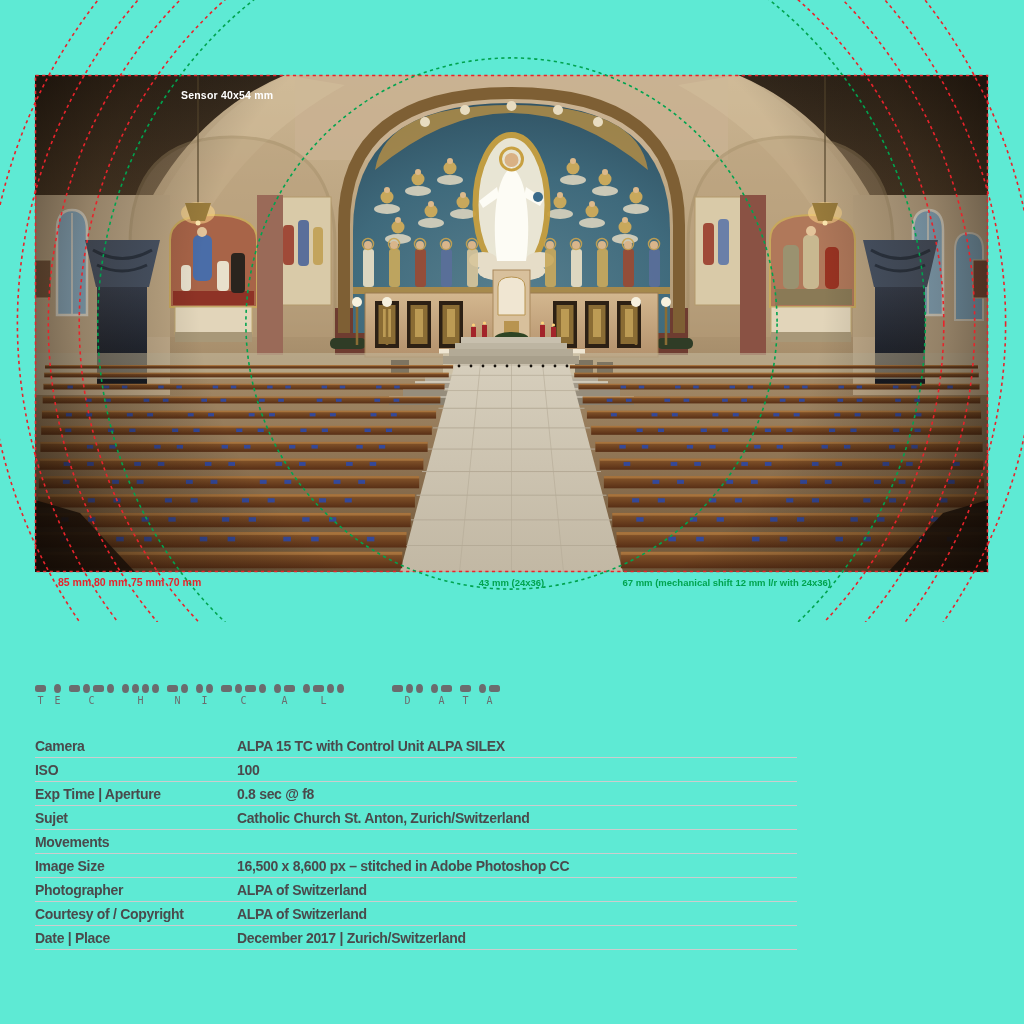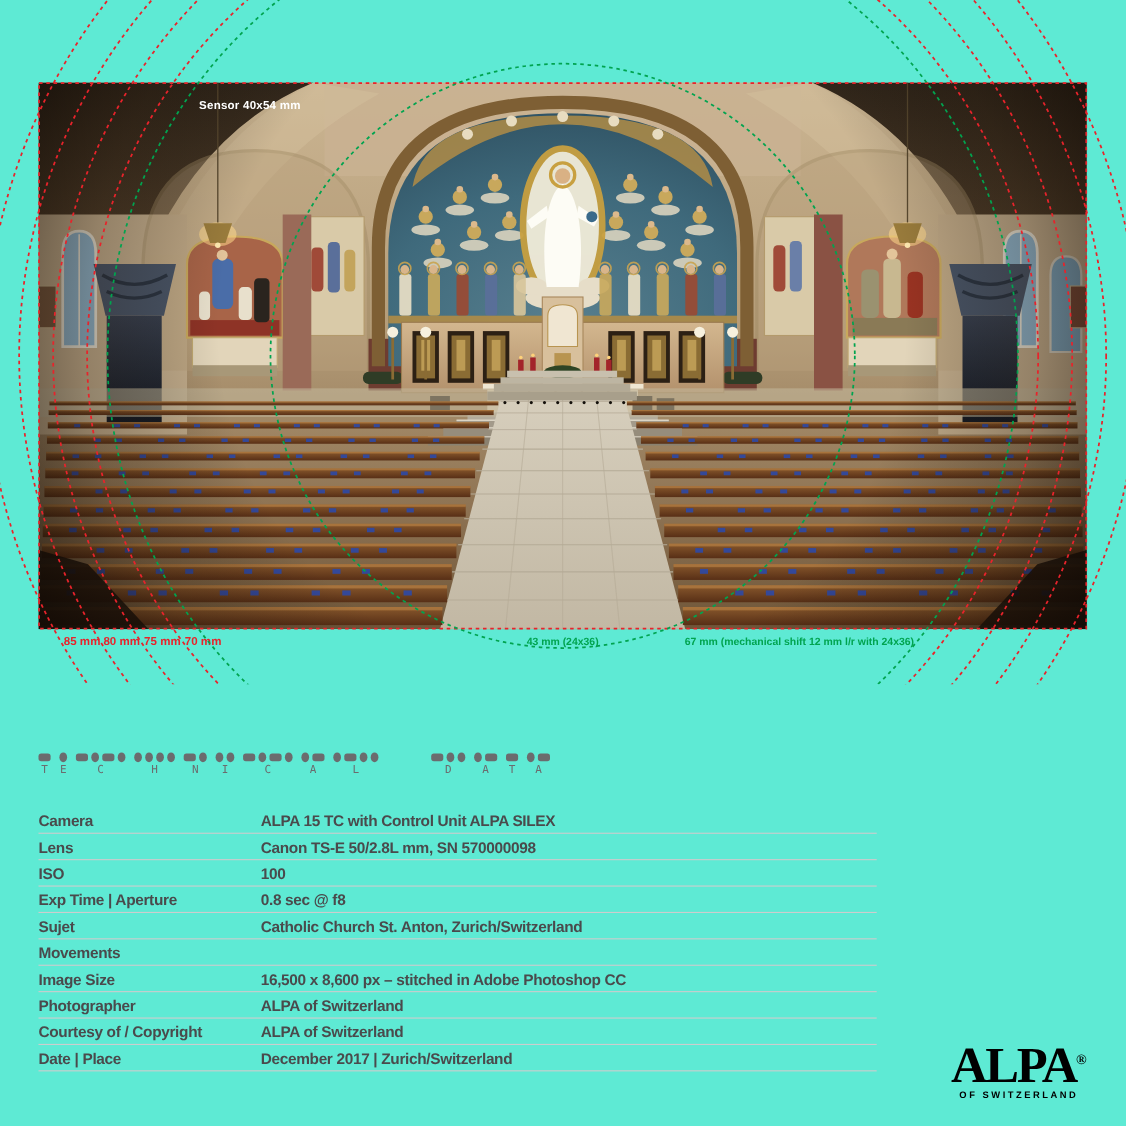--- a/index.html
+++ b/index.html
@@ -771,24 +771,20 @@
         </div>
       </div>
     </div>
 
   <div id="data-table">
       <div class="t-row">
         <span class="t-label">Camera</span>
         <span class="t-value">ALPA 15 TC with Control Unit ALPA SILEX</span>
       </div>
       <div class="t-row">
-        <span class="t-label">Lens</span>
-        <span class="t-value">Canon TS-E 50/2.8L mm, SN 570000098</span>
-      </div>
-      <div class="t-row">
         <span class="t-label">ISO</span>
         <span class="t-value">100</span>
       </div>
       <div class="t-row">
         <span class="t-label">Exp Time | Aperture</span>
         <span class="t-value">0.8 sec @ f8</span>
       </div>
       <div class="t-row">
         <span class="t-label">Sujet</span>
         <span class="t-value">Catholic Church St. Anton, Zurich/Switzerland</span>
@@ -807,18 +803,14 @@
       <div class="t-row">
         <span class="t-label">Courtesy of / Copyright</span>
         <span class="t-value">ALPA of Switzerland</span>
       </div>
       <div class="t-row">
         <span class="t-label">Date | Place</span>
         <span class="t-value">December 2017 | Zurich/Switzerland</span>
       </div>
     </div>
 
-  <div id="logo">
-    <div class="logo-name"><span>ALPA</span><span class="logo-reg">®</span></div>
-    <div class="logo-tag">OF SWITZERLAND</div>
-  </div>
 
 </div>
 
 </body></html>

